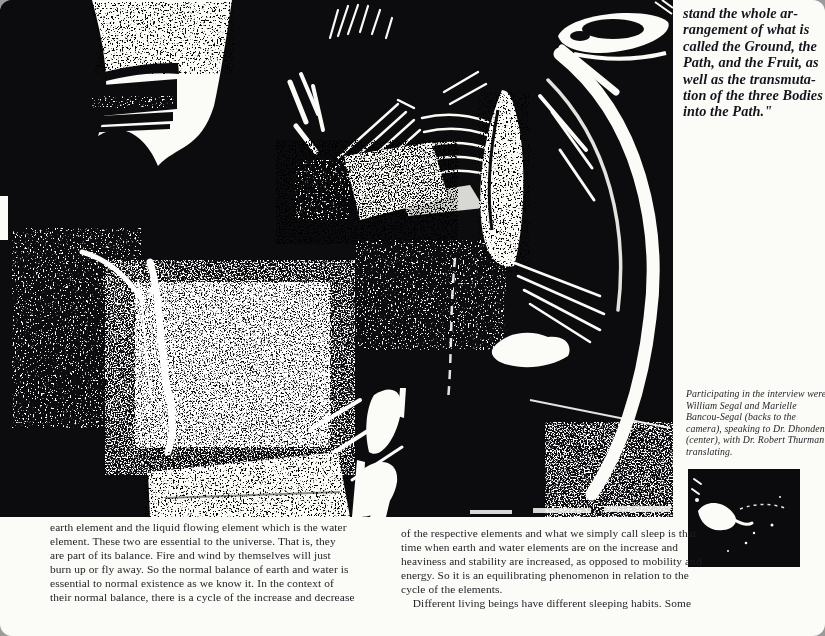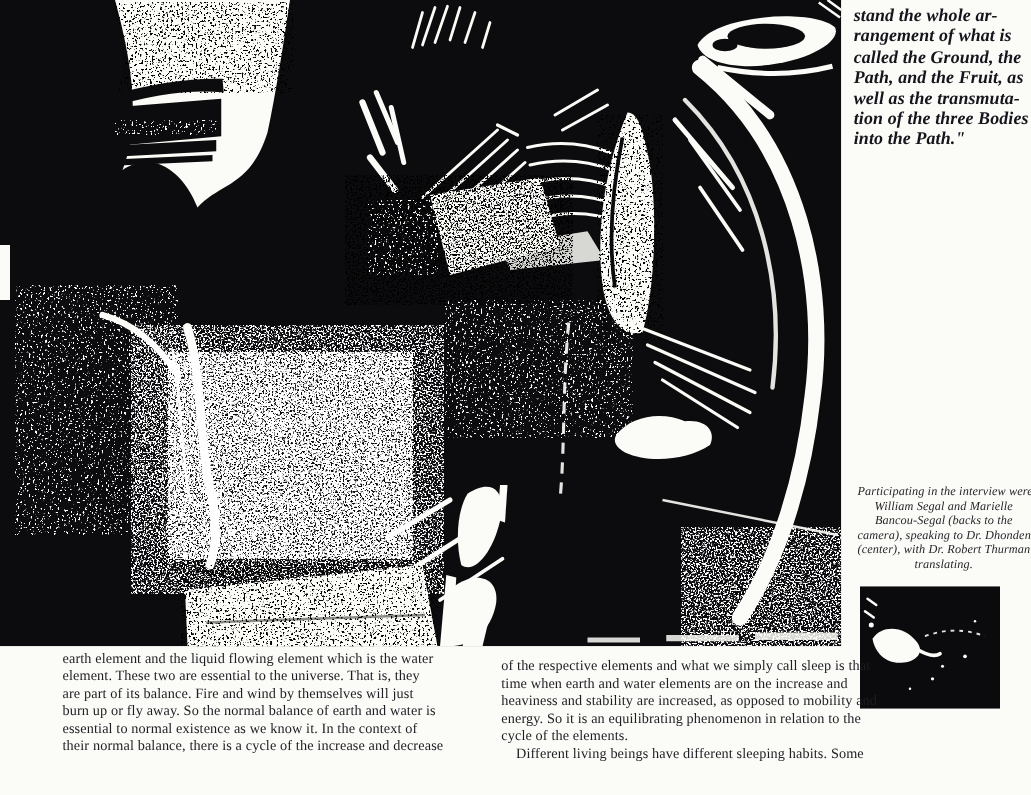--- a/index.html
+++ b/index.html
@@ -1,31 +1,31 @@
 <!DOCTYPE html>
 <html><head>
 <meta charset="utf-8">
 <style>
   html,body { margin:0; padding:0; background:#9a9a9a; }
   .page {
     position:relative; width:825px; height:636px; margin:0 auto;
     background:#fbfbf7; overflow:hidden;
-    font-family:"Liberation Serif", serif; color:#1c1c22;
+    font-family:"Liberation Serif", serif; color:#1c1c22;border-radius:12px;
   }
   .photo { position:absolute; left:0; top:0; }
   .thumb { position:absolute; left:688px; top:469px; }
   .quote {
     position:absolute; left:683px; top:5px; width:140px;
     font-style:italic; font-weight:600; font-size:14.3px; line-height:16.4px;
     color:#14141c; white-space:pre; letter-spacing:0.1px;
   }
   .caption {
     position:absolute; left:686px; top:388px; width:138px;
     font-style:italic; font-size:9.8px; line-height:11.5px;
-    color:#26262c; white-space:pre; letter-spacing:0.1px;text-align:center;
+    color:#26262c; white-space:pre; letter-spacing:0.1px;
   }
   .col {
     position:absolute; font-size:11.4px; line-height:14px;
     color:#1d1d23; white-space:pre; letter-spacing:0.1px;
   }
   .col-left  { left:14px;  top:520px; width:330px;margin-left:36px; }
   .col-right { left:401px; top:526px; width:300px;font-family:Liberation Serif, serif; }
 </style>
 </head>
 <body>

